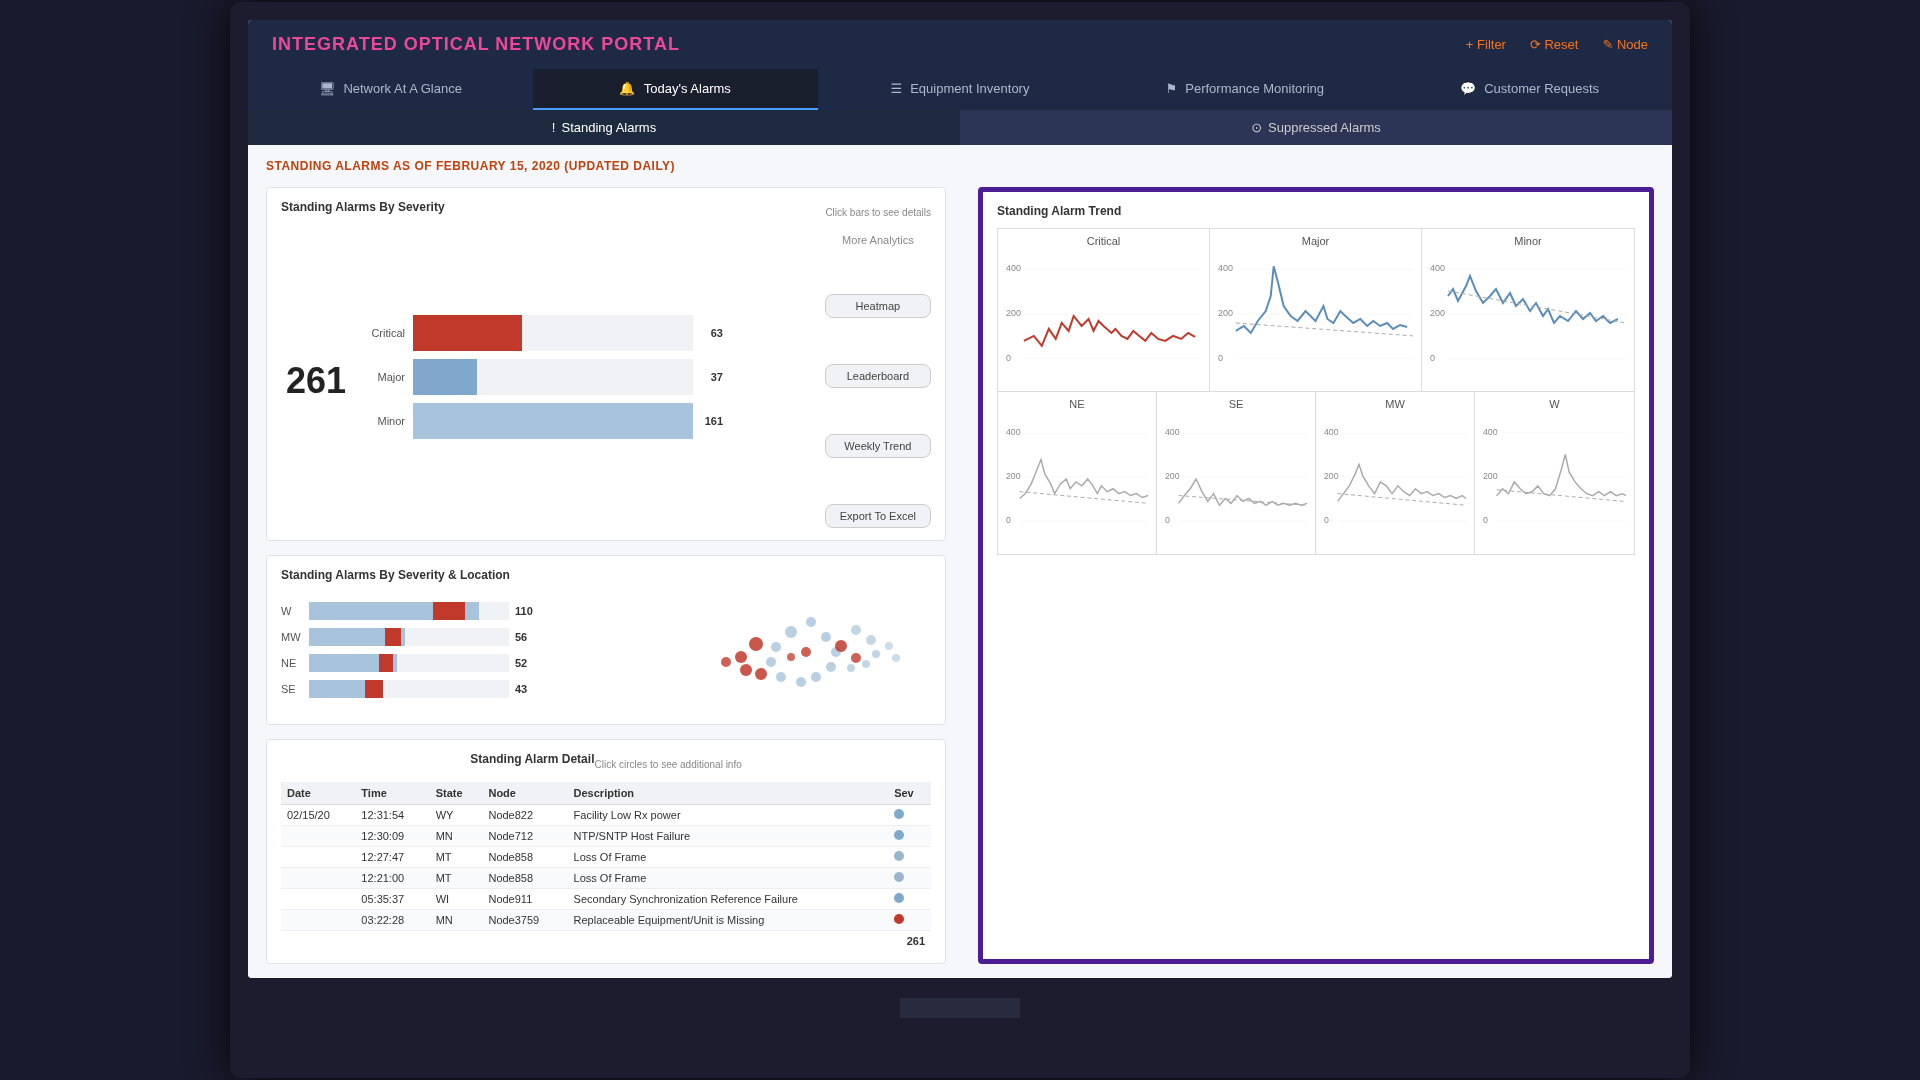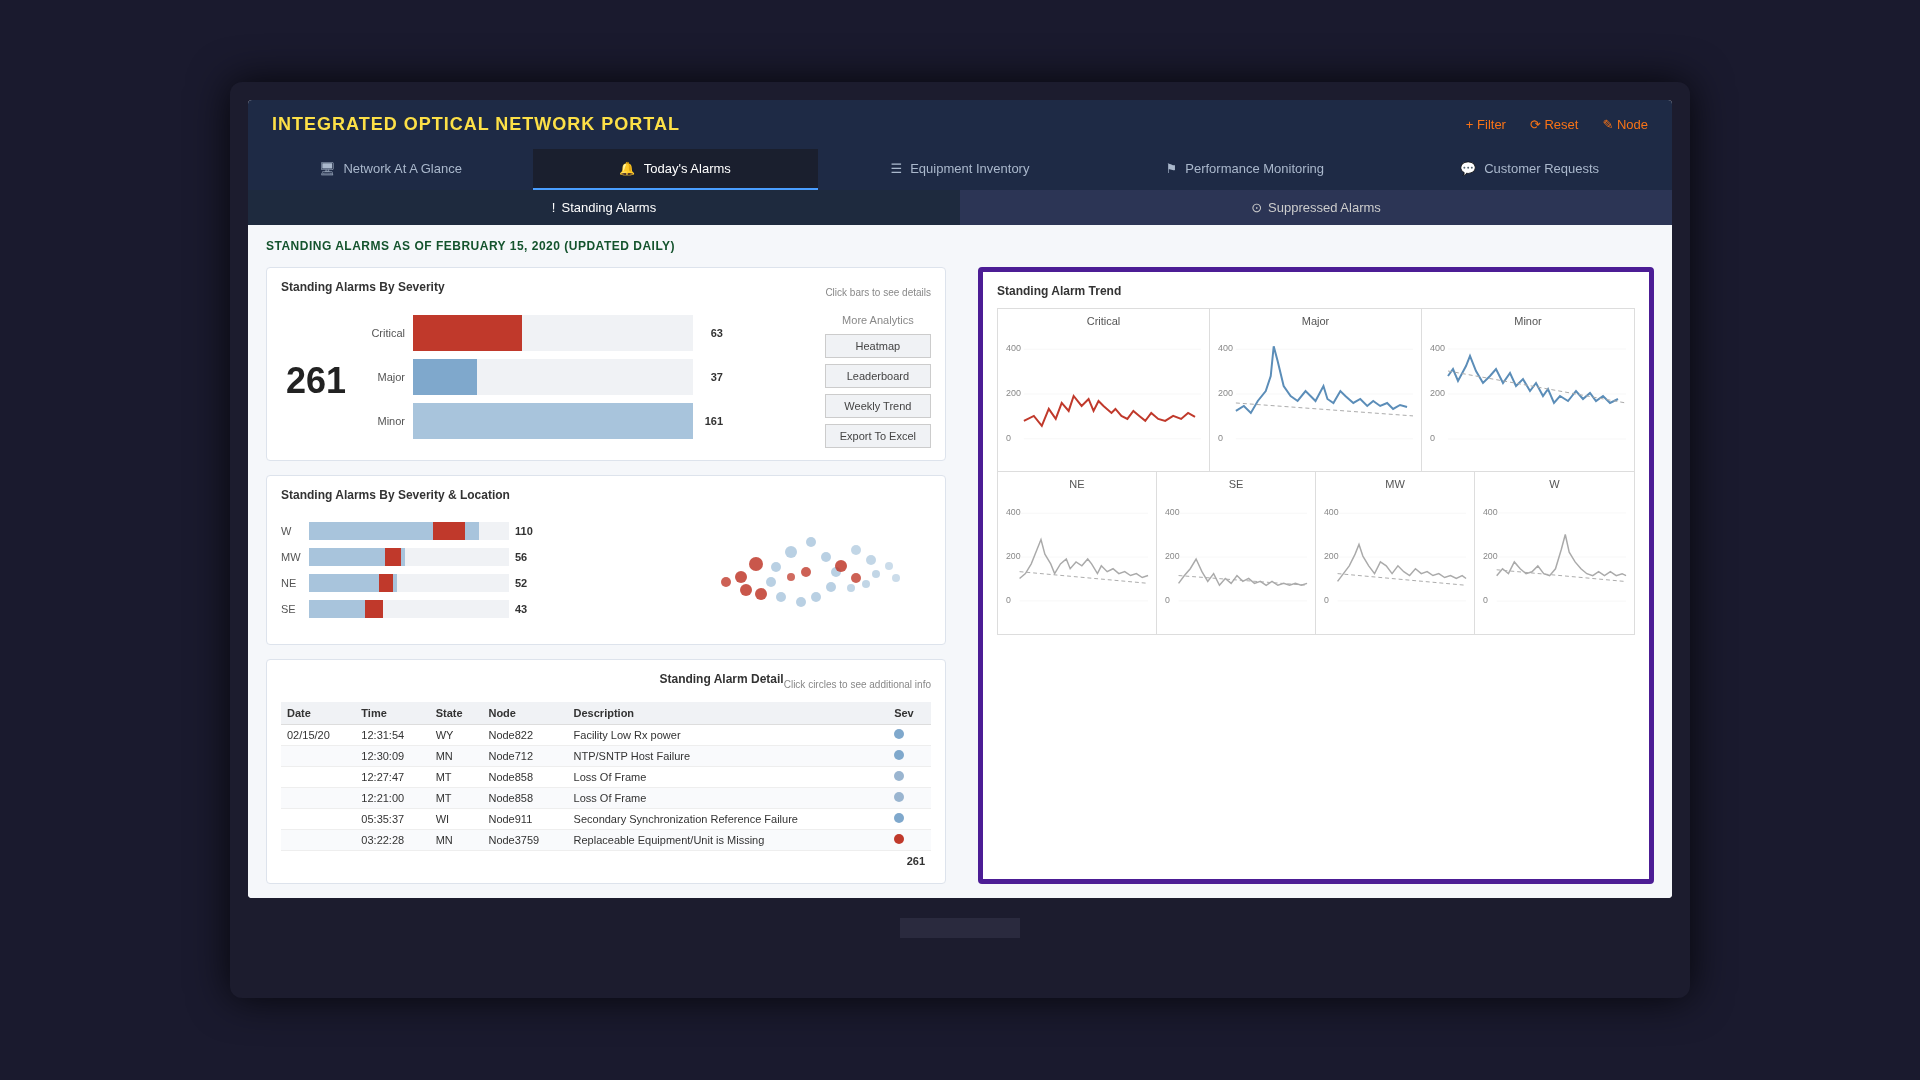--- a/index.html
+++ b/index.html
@@ -38,21 +38,21 @@
 
     
     .app-header {
       background: #1e2a45;
       display: flex;
       align-items: center;
       justify-content: space-between;
       padding: 14px 24px;
     }
     .app-title {
-      color: #fde047;
+      color: #ec4899;
       font-size: 18px;
       font-weight: bold;
       letter-spacing: 1px;
     }
     .header-actions {
       display: flex;
       gap: 24px;
     }
     .header-btn {
       color: #f97316;
@@ -109,21 +109,21 @@
 
     
     .main-content {
       background: #f5f7fa;
       padding: 14px 18px;
       min-height: 580px;
     }
     .standing-header {
       font-size: 12px;
       font-weight: bold;
-      color: #14532d;
+      color: #c2410c;
       margin-bottom: 14px;
       text-transform: uppercase;
       letter-spacing: 0.5px;
     }
 
     .content-grid {
       display: grid;
       grid-template-columns: 680px 1fr;
       gap: 32px;
     }
@@ -206,27 +206,28 @@
     }
     .analytics-title {
       font-size: 11px;
       color: #888;
       text-align: center;
       margin-bottom: 2px;
     }
     .analytics-btn {
       background: #f0f2f5;
       border: 1px solid #ccc;
-      border-radius: 0;
+      border-radius: 8px;
       padding: 5px 14px;
       font-size: 11px;
       color: #444;
       cursor: pointer;
       text-align: center;
       white-space: nowrap;
+      margin-top: 40px;
     }
 
     
     .location-section {
       display: flex;
       gap: 10px;
     }
     .location-bars {
       flex: 1;
     }
@@ -270,21 +271,21 @@
       height: 110px;
       position: relative;
     }
 
     
     .detail-table-section {
       margin-bottom: 0;
     }
     .table-header-row {
       display: flex;
-      justify-content: flex-end;
+      justify-content: center;
       align-items: center;
       margin-bottom: 6px;
     }
     .click-hint {
       font-size: 10px;
       color: #888;
     }
     .alarm-table {
       width: 100%;
       border-collapse: collapse;

